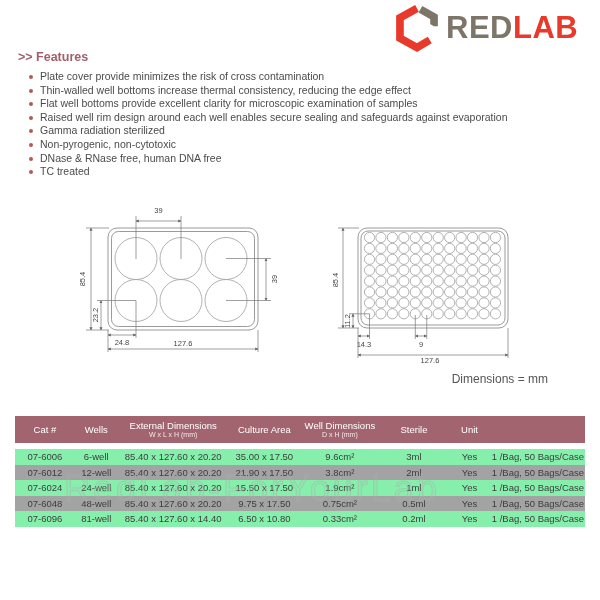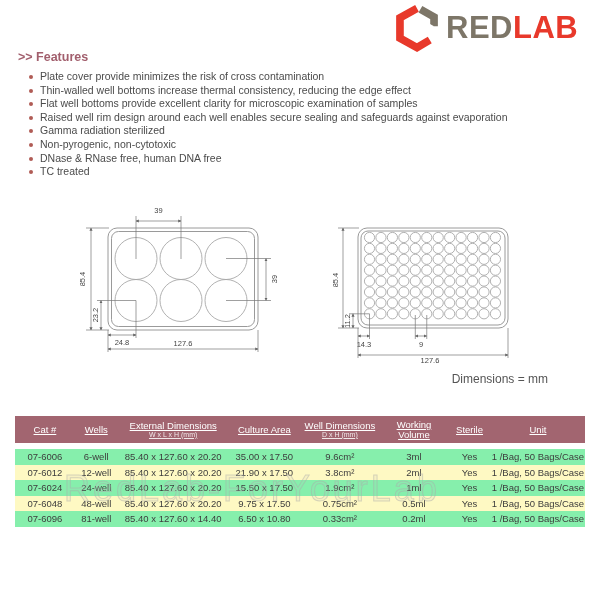--- a/index.html
+++ b/index.html
@@ -30,23 +30,23 @@
   .dim text{fill:#444;font-size:7.5px;font-family:"Liberation Sans",sans-serif;}
 
   .dims-note{position:absolute;right:52px;top:372px;font-size:12px;color:#555;}
 
   
   .spec-table{position:absolute;left:15px;top:416px;width:570px;}
   .thead,.trow{display:grid;
        grid-template-columns:10.5% 7.5% 19.5% 12.5% 14% 12% 7.5% 16.5%;}
   .thead{background:#a26570;color:#ffffff;height:27px;margin-bottom:6px;}
   .hcell{display:flex;flex-direction:column;align-items:center;justify-content:center;
-       font-size:9.5px;line-height:10px;text-align:center;text-decoration:underline;}
+       font-size:9.5px;line-height:10px;text-align:center;}
   .hcell .sub{font-size:7px;opacity:.85;line-height:8px;}
-  .trow{height:15.5px;align-items:center;font-size:9.5px;color:#3d3d3d;background:#fef9c3;}
+  .trow{height:15.5px;align-items:center;font-size:9.5px;color:#3d3d3d;background:#a3a3a3;}
   .trow.alt{background:#86efac;}
   .tcell{text-align:center;white-space:nowrap;overflow:hidden;}
 
   
   .watermark{position:absolute;left:64px;top:468px;width:500px;z-index:5;pointer-events:none;
        font-size:36px;font-weight:normal;letter-spacing:3px;
        color:rgba(190,190,190,0.12);-webkit-text-stroke:1px rgba(170,170,170,0.45);}
 </style>
 </head>
 <body>
@@ -274,23 +274,20 @@
           <span class="sub">W x L x H (mm)</span>
         </div>
       <div class="hcell">
           <span>Culture Area</span>
         </div>
       <div class="hcell">
           <span>Well Dimensions</span>
           <span class="sub">D x H (mm)</span>
         </div>
       <div class="hcell">
-          <span>Working Volume</span>
-        </div>
-      <div class="hcell">
           <span>Sterile</span>
         </div>
       <div class="hcell">
           <span>Unit</span>
         </div>
     </div>
     <div class="tbody">
         <div class="trow alt">
           <div class="tcell">07-6006</div>
           <div class="tcell">6-well</div>

